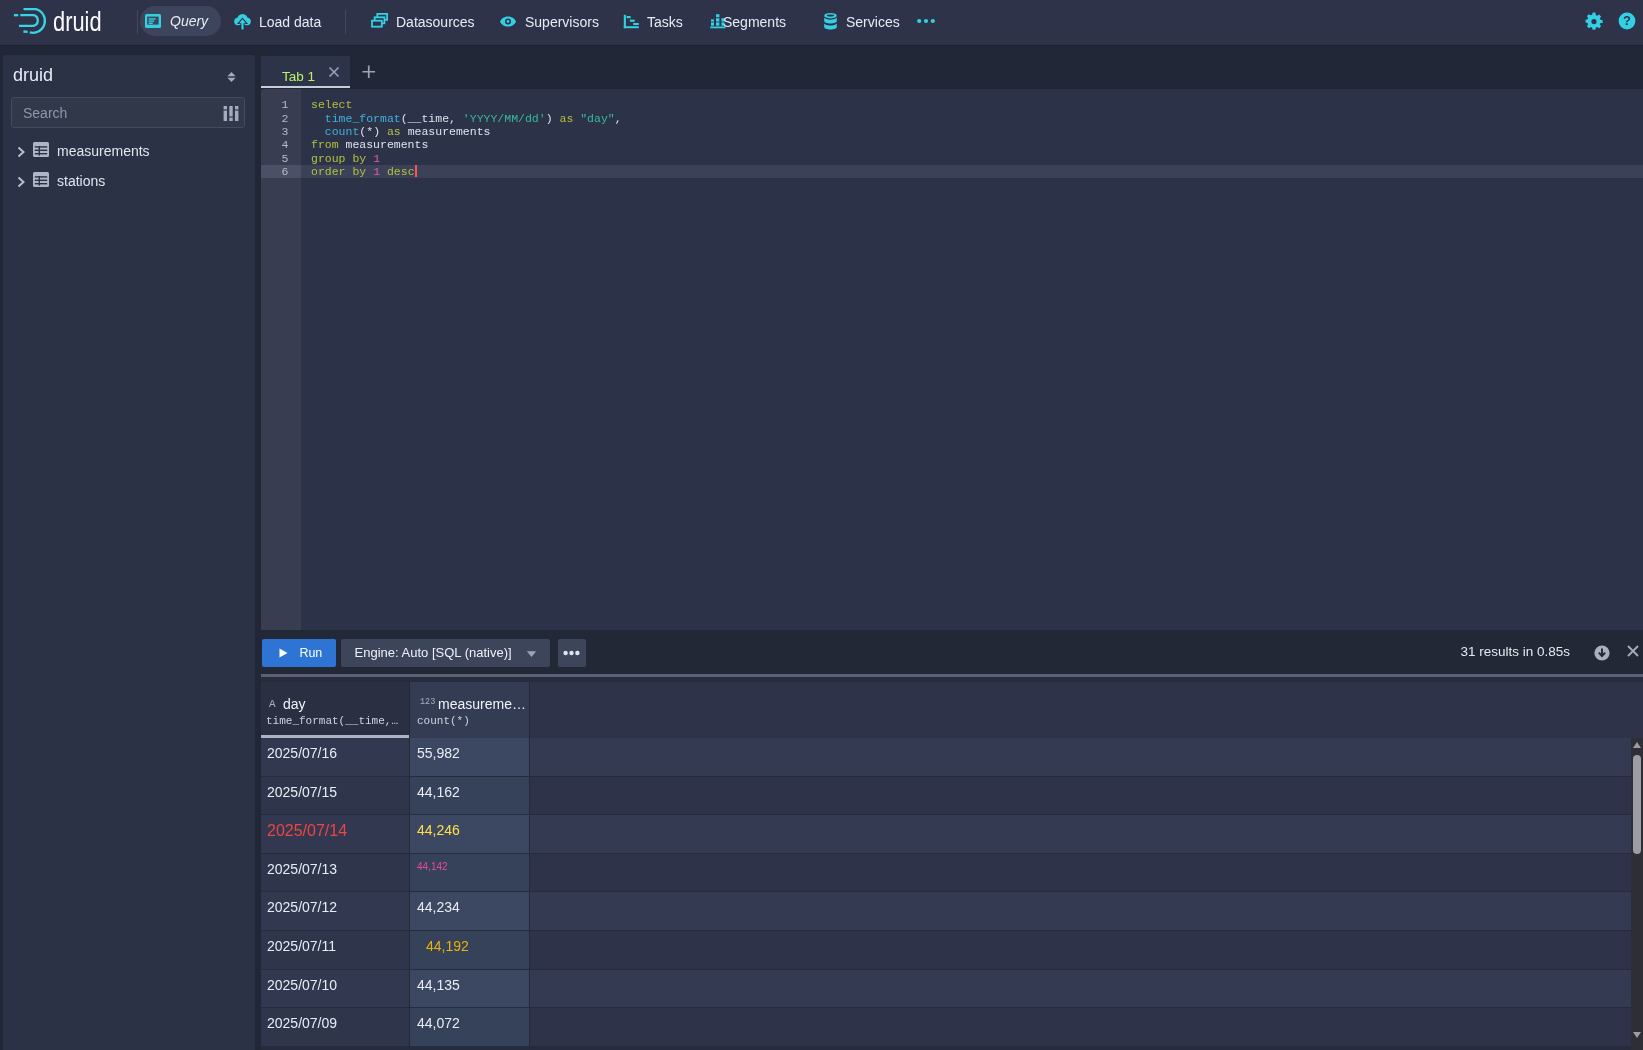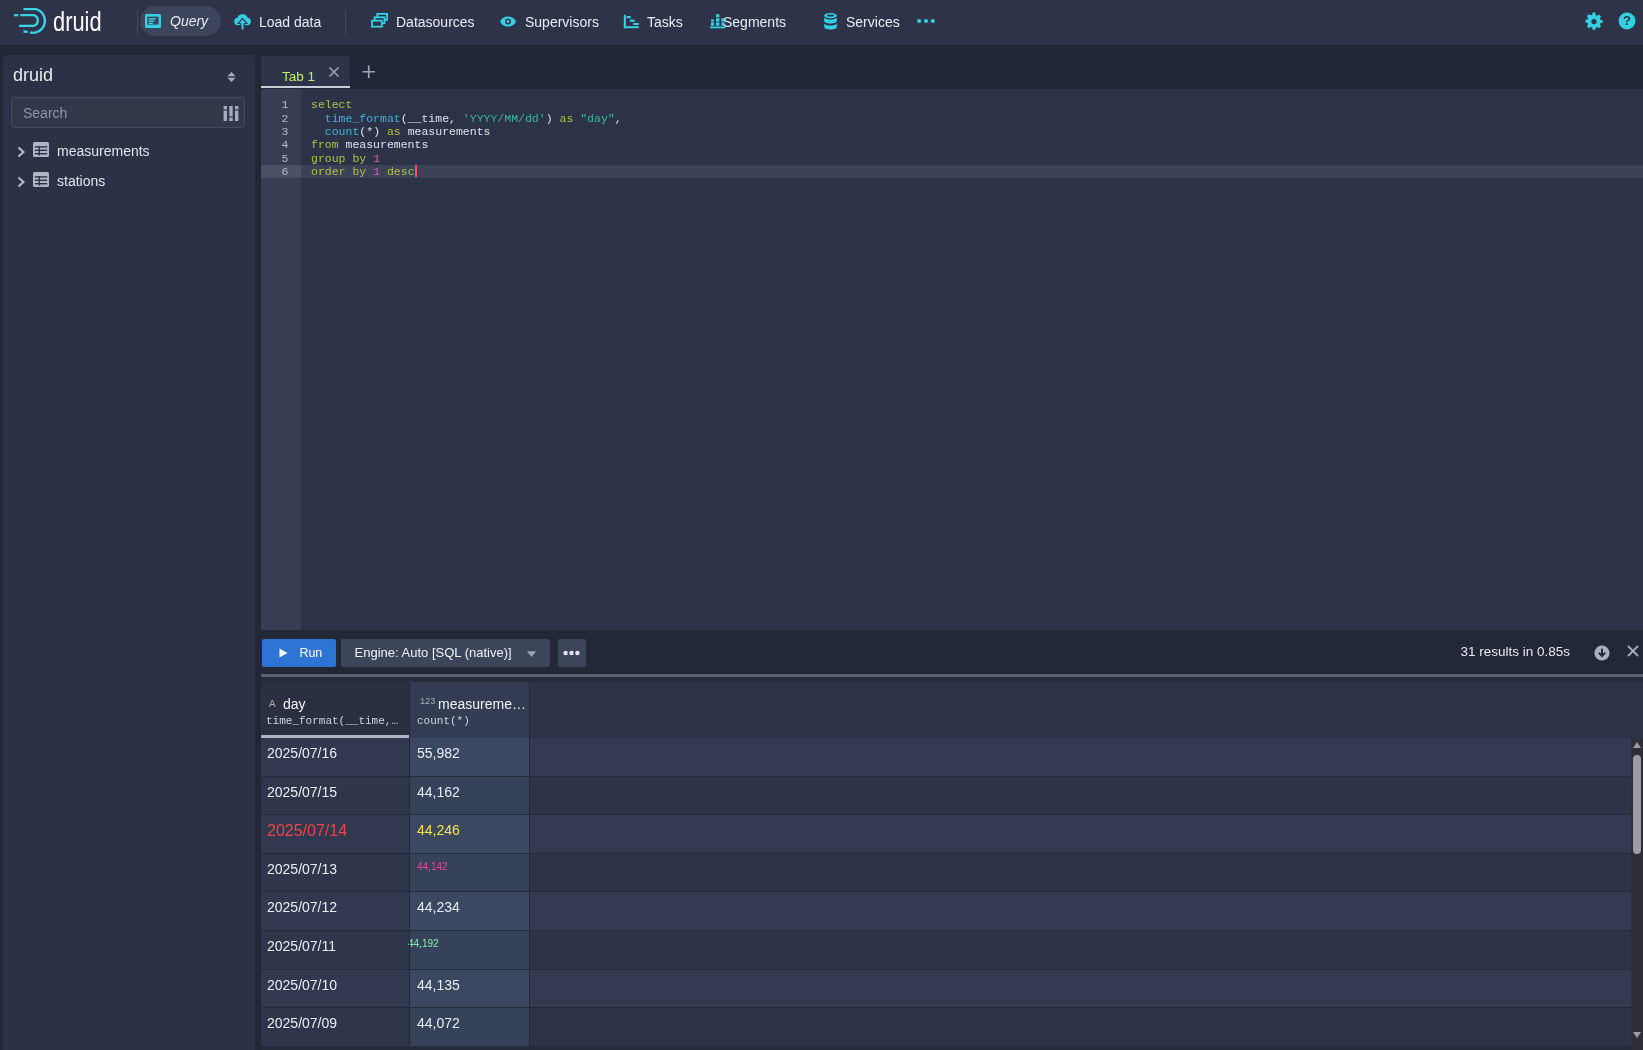--- a/index.html
+++ b/index.html
@@ -296,21 +296,21 @@
   <div class="abs" style="left:156px;top:183.8px;font-size:10px;color:#ec4899">44,142</div>
   <div class="abs" style="left:0;top:215.4px;width:149px;height:37.6px;background:#323850"></div>
   <div class="abs" style="left:149px;top:215.4px;width:120px;height:37.6px;background:#3c4862"></div>
   <div class="abs" style="left:269px;top:215.4px;width:1113px;height:37.6px;background:#343a51"></div>
   <div class="abs" style="left:6px;top:222.4px;font-size:14px;color:#e8edf4">2025/07/12</div>
   <div class="abs" style="left:156px;top:222.4px;font-size:14px;color:#e8edf4">44,234</div>
   <div class="abs" style="left:0;top:254.0px;width:149px;height:37.6px;background:#2f354b"></div>
   <div class="abs" style="left:149px;top:254.0px;width:120px;height:37.6px;background:#36415a"></div>
   <div class="abs" style="left:269px;top:254.0px;width:1113px;height:37.6px;background:#2e3349"></div>
   <div class="abs" style="left:6px;top:261.0px;font-size:14px;color:#e8edf4">2025/07/11</div>
-  <div class="abs" style="left:147px;top:261.0px;font-size:10px;color:#86efac">44,192</div>
+  <div class="abs" style="left:165px;top:261.0px;font-size:14px;color:#eab308">44,192</div>
   <div class="abs" style="left:0;top:292.6px;width:149px;height:37.6px;background:#323850"></div>
   <div class="abs" style="left:149px;top:292.6px;width:120px;height:37.6px;background:#3c4862"></div>
   <div class="abs" style="left:269px;top:292.6px;width:1113px;height:37.6px;background:#343a51"></div>
   <div class="abs" style="left:6px;top:299.6px;font-size:14px;color:#e8edf4">2025/07/10</div>
   <div class="abs" style="left:156px;top:299.6px;font-size:14px;color:#e8edf4">44,135</div>
   <div class="abs" style="left:0;top:331.2px;width:149px;height:37.6px;background:#2f354b"></div>
   <div class="abs" style="left:149px;top:331.2px;width:120px;height:37.6px;background:#36415a"></div>
   <div class="abs" style="left:269px;top:331.2px;width:1113px;height:37.6px;background:#2e3349"></div>
   <div class="abs" style="left:6px;top:338.2px;font-size:14px;color:#e8edf4">2025/07/09</div>
   <div class="abs" style="left:156px;top:338.2px;font-size:14px;color:#e8edf4">44,072</div>

